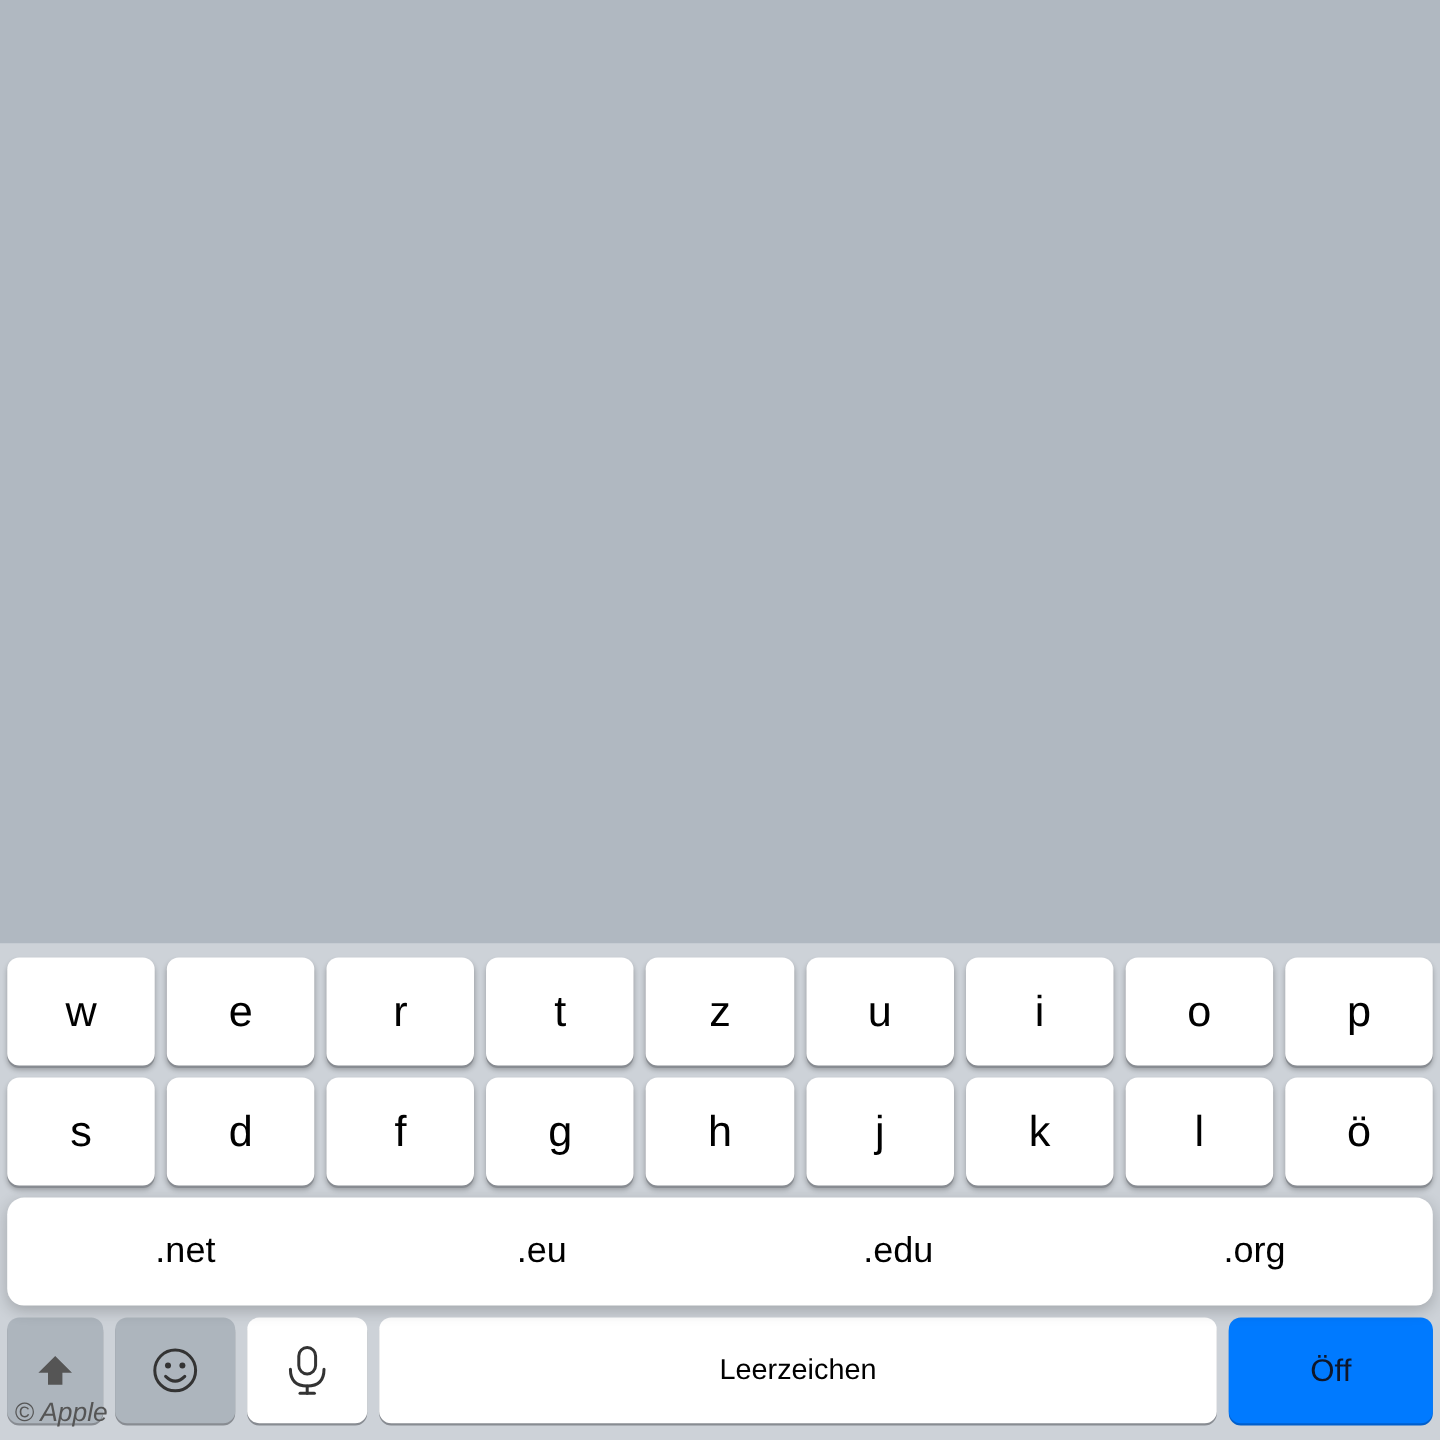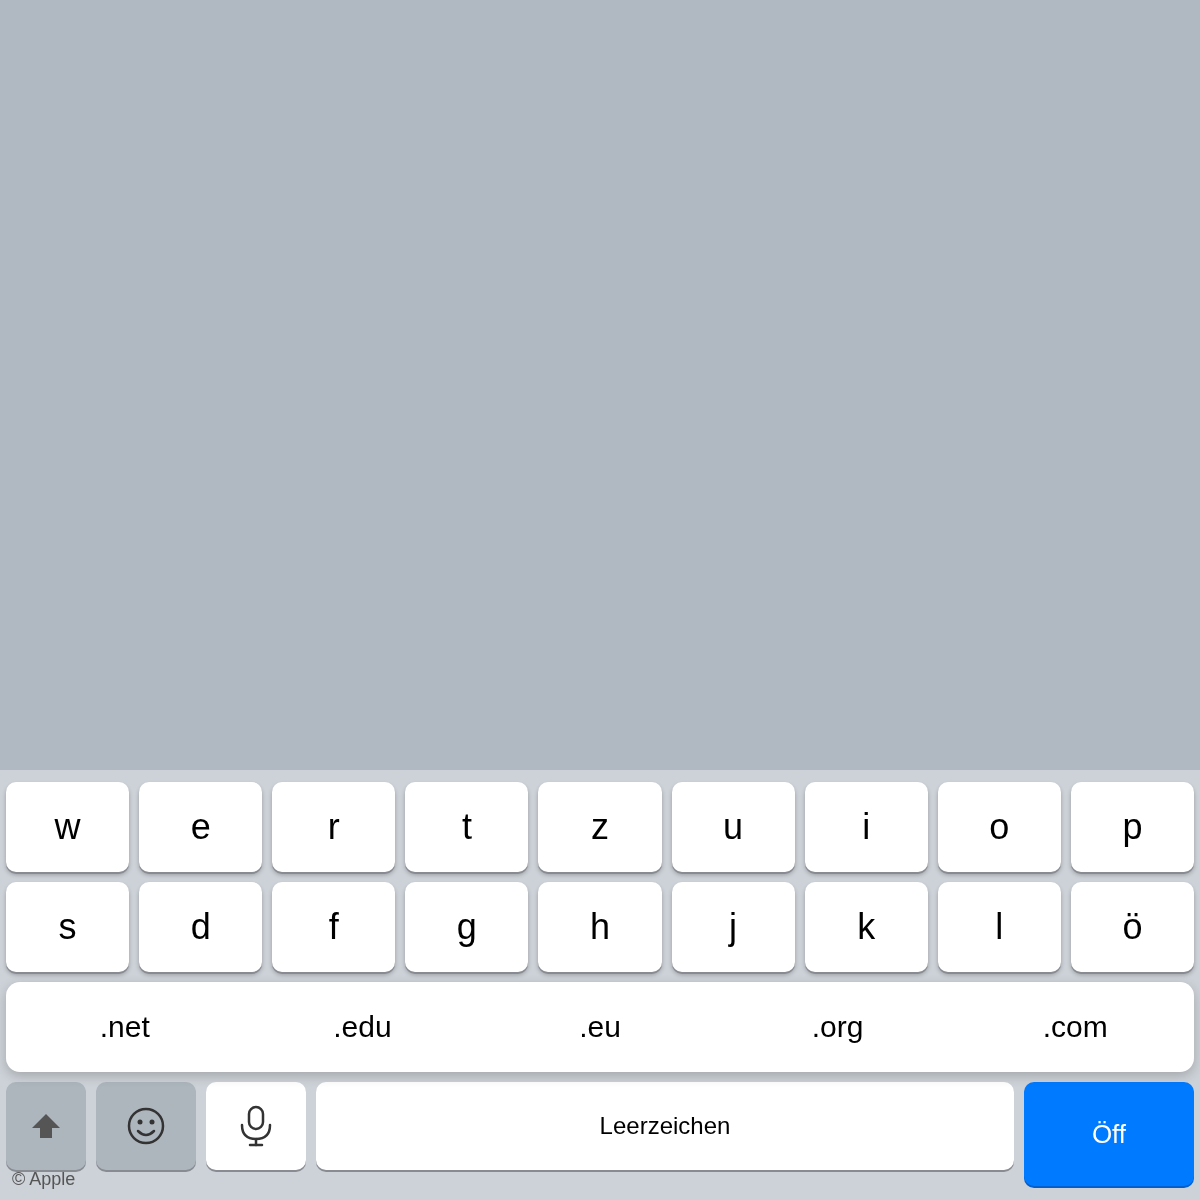--- a/index.html
+++ b/index.html
@@ -144,37 +144,38 @@
       font-size: 24px;
       color: #000;
       box-shadow: 0 2px 0 #888c92;
       cursor: pointer;
     }
 
     .key-return {
       background: #007AFF;
       border-radius: 10px;
       width: 170px;
-      height: 104px;
+      height: 88px;
       display: flex;
       align-items: center;
       justify-content: center;
       font-size: 26px;
-      color: #ffffff;
+      color: #0f172a;
       box-shadow: 0 2px 0 #005fcc;
       cursor: pointer;
       overflow: hidden;
     }
 
     .copyright {
       position: absolute;
       bottom: 10px;
       left: 12px;
-      font-size: 18px;
+      font-size: 22px;
       color: #555;
+      font-style: italic;
     }
 
     
     .top-area {
       flex: 1;
       background: #b0b8c1;
     }
   </style>
 </head>
 <body>
@@ -203,24 +204,23 @@
     <div class="key">h</div>
     <div class="key">j</div>
     <div class="key">k</div>
     <div class="key">l</div>
     <div class="key">ö</div>
   </div>
 
   <div class="domain-row-wrapper">
     <div class="domain-popup">
       <div class="domain-key">.net</div>
+      <div class="domain-key">.eu</div>
       <div class="domain-key">.edu</div>
-      <div class="domain-key">.eu</div>
       <div class="domain-key">.org</div>
-      <div class="domain-key">.com</div>
     </div>
   </div>
 
   <div class="bottom-row">
 
     <div class="key-shift">
       <svg width="36" height="36" viewBox="0 0 36 36" fill="none" xmlns="http://www.w3.org/2000/svg">
         <path d="M18 6L4 20H12V30H24V20H32L18 6Z" fill="#555"></path>
       </svg>
     </div>

